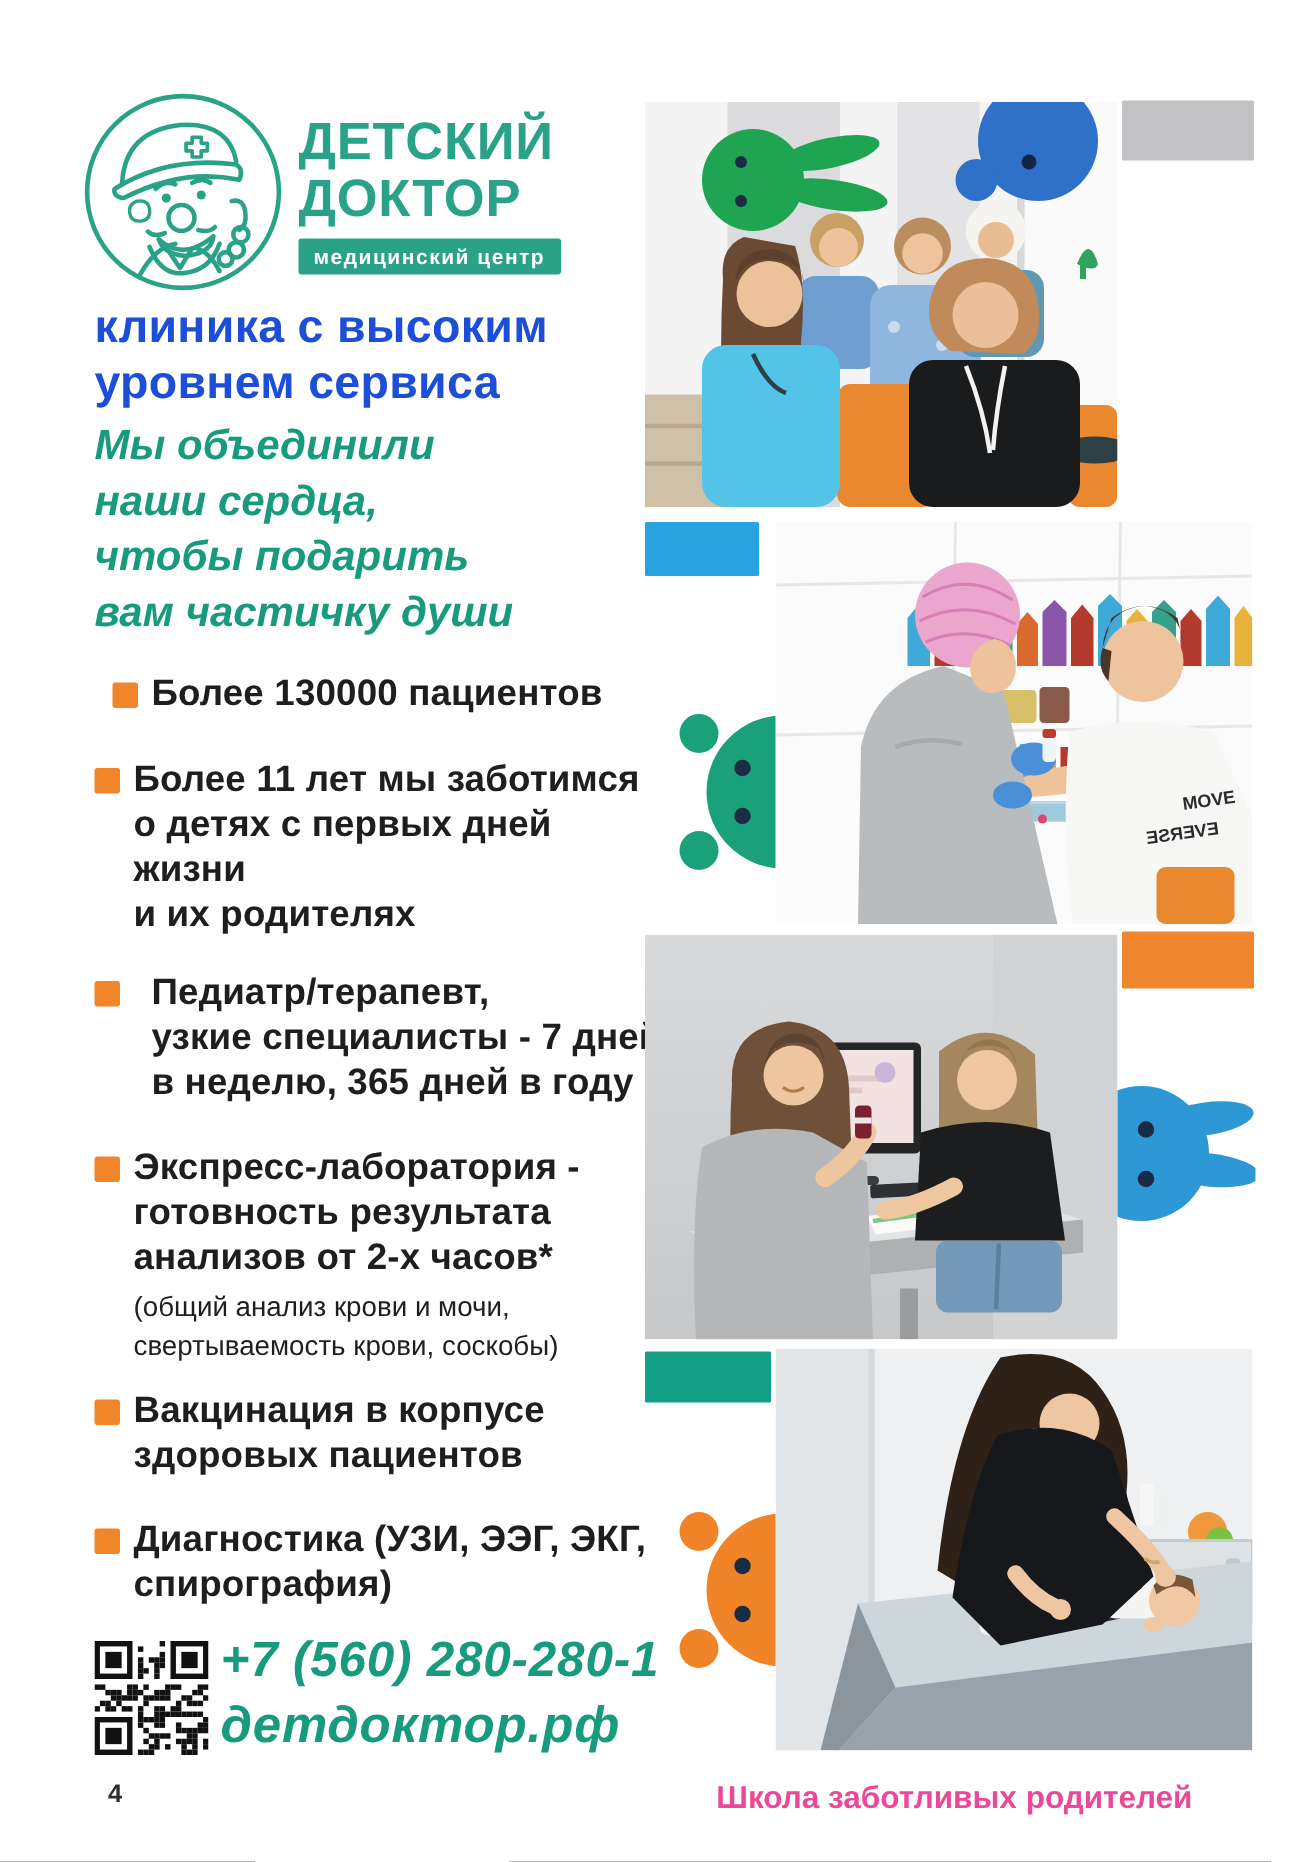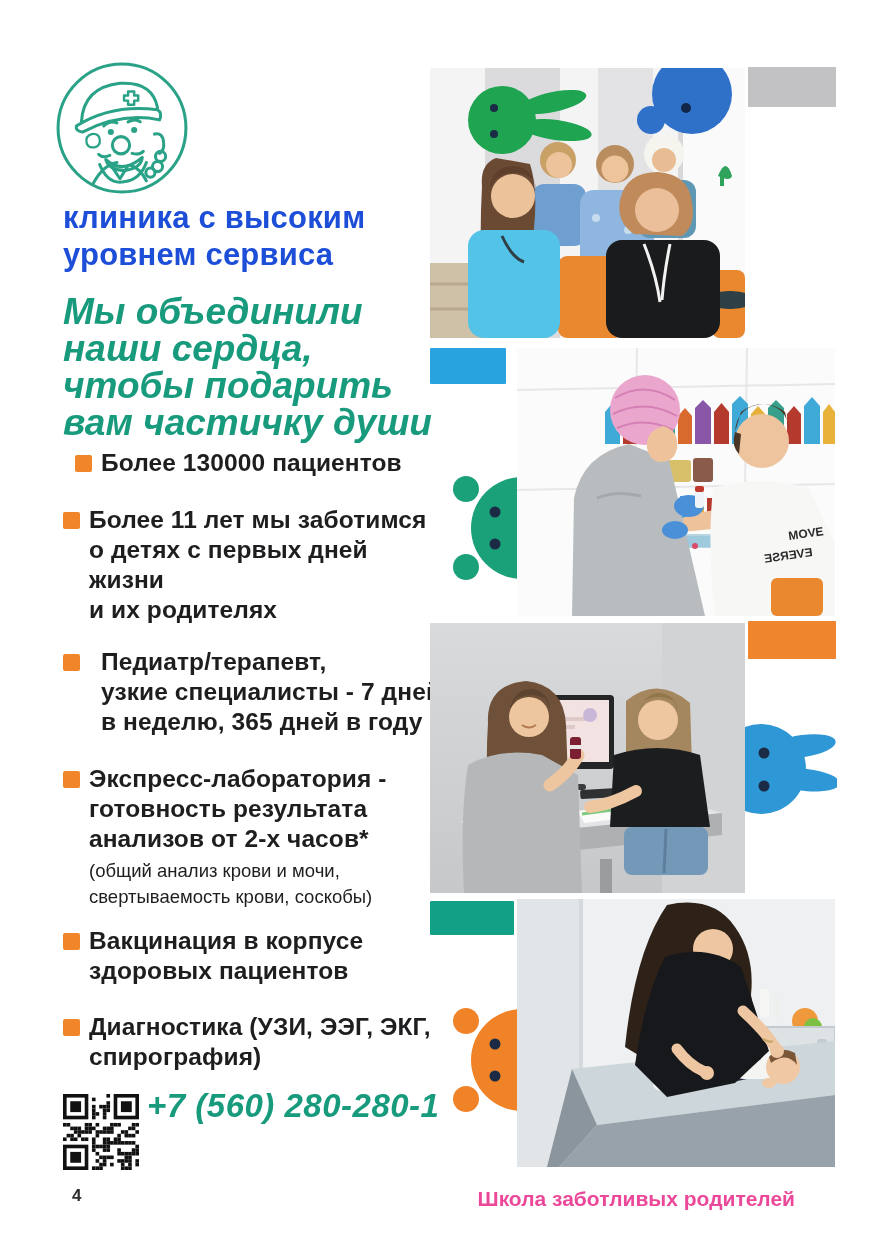--- a/index.html
+++ b/index.html
@@ -19,21 +19,21 @@
     display:inline-block; margin-top:7px; background:#2aa287; color:#ffffff;
     font-size:14px; font-weight:bold; letter-spacing:1px; padding:4px 11px 4px 10px; border-radius:2px;
   }
 
   
   .headline {
     left:63px; top:199px; width:390px; color:#1d4ed8; font-size:31px; font-weight:bold;
     line-height:37px; white-space:pre-line; letter-spacing:.2px;
   }
   .tagline {
-    left:63px; top:293px; width:390px; color:#189a7c; font-size:37px; font-weight:bold;
+    left:63px; top:278px; width:390px; color:#189a7c; font-size:28px; font-weight:bold;
     font-style:italic; line-height:37px; white-space:pre-line;
   }
   .bullets { left:63px; top:448px; width:385px; list-style:none; }
   .bullets li { display:flex; align-items:flex-start; }
   .bullets li:nth-child(1){ margin-bottom:27px;margin-left:12px; }
   .bullets li:nth-child(2){ margin-bottom:22px; }
   .bullets li:nth-child(3){ margin-bottom:27px;gap:12px; }
   .bullets li:nth-child(4){ margin-bottom:16px; }
   .bullets li:nth-child(5){ margin-bottom:26px; }
   .bullet-sq { flex:0 0 17px; width:17px; height:17px; background:#f08629; border-radius:2px; margin:7px 9px 0 0; }
@@ -100,20 +100,25 @@
     <path d="M100,74 q8,-2 9,8 q1,8 -4,11"></path>
     <circle cx="106" cy="96" r="5"></circle>
       <circle cx="103" cy="106" r="5"></circle>
       <circle cx="96" cy="112" r="4.5"></circle>
 
     <path d="M40,122 Q50,104 63,102"></path>
       <path d="M92,120 Q86,108 77,105"></path>
     <path d="M58,106 l8,12 l8,-13"></path>
   </svg>
 
+  <div class="abs logo-text">
+    <div class="logo-title">ДЕТСКИЙ
+ДОКТОР</div>
+    <div class="logo-badge">медицинский центр</div>
+  </div>
 
   <h1 class="abs headline">клиника с высоким
 уровнем сервиса</h1>
 
   <p class="abs tagline">Мы объединили
 наши сердца,
 чтобы подарить
 вам частичку души</p>
 
   <ul class="abs bullets">
@@ -283,20 +288,21 @@
       <rect x="7.238095238095238" y="7.238095238095238" width="10.857142857142858" height="10.857142857142858" fill="#111111"></rect>
       <rect x="50.666666666666664" y="0" width="25.333333333333332" height="25.333333333333332" fill="#111111"></rect>
       <rect x="54.285714285714285" y="3.619047619047619" width="18.095238095238095" height="18.095238095238095" fill="#ffffff"></rect>
       <rect x="57.904761904761905" y="7.238095238095238" width="10.857142857142858" height="10.857142857142858" fill="#111111"></rect>
       <rect x="0" y="50.666666666666664" width="25.333333333333332" height="25.333333333333332" fill="#111111"></rect>
       <rect x="3.619047619047619" y="54.285714285714285" width="18.095238095238095" height="18.095238095238095" fill="#ffffff"></rect>
       <rect x="7.238095238095238" y="57.904761904761905" width="10.857142857142858" height="10.857142857142858" fill="#111111"></rect>
     </svg>
   <div class="abs contact-text">
     <div class="contact-phone">+7 (560) 280-280-1</div>
+    <div class="contact-site">детдоктор.рф</div>
   </div>
 
   <div class="abs page-num">4</div>
   <div class="abs series-title">Школа заботливых родителей</div>
 
   <div class="abs photo photo-1">
     <svg viewBox="0 0 315 270" width="315" height="270">
       <rect width="315" height="270" fill="#f4f4f5"></rect>
       <rect x="55" width="75" height="270" fill="#dbdbdd"></rect>
       <rect x="168" width="55" height="270" fill="#e3e3e5"></rect>

